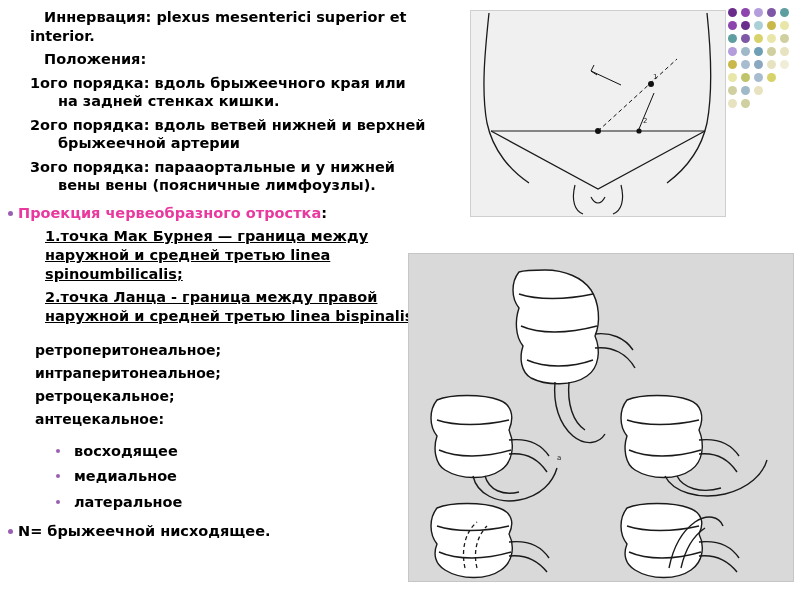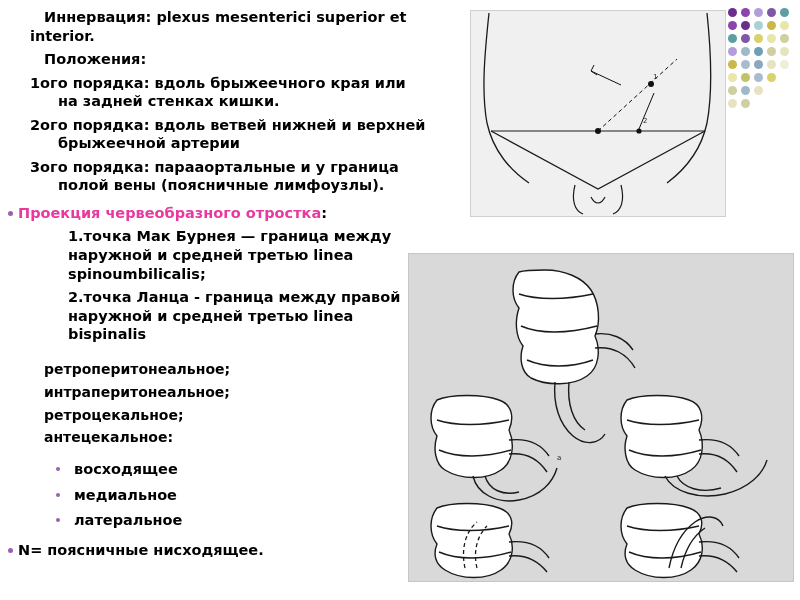--- a/index.html
+++ b/index.html
@@ -30,21 +30,21 @@
 
   .para {
     position: relative;
     font-size: 14.5px;
     line-height: 1.28;
     color: #000000;
     margin: 0 0 1px 0;
   }
 
   .indent1 { padding-left: 30px; text-indent: 14px; }
-  .indent3 { padding-left: 68px; text-indent: 0px; }
+  .indent3 { padding-left: 45px; text-indent: 0px; text-decoration: underline; }
   .hang { padding-left: 58px; text-indent: -28px; }
 
   .b { font-weight: bold; }
   .pink { color: #e9399f; font-weight: bold; }
 
   
   .bullet-row {
     position: relative;
     padding-left: 18px;
   }
@@ -61,21 +61,21 @@
     padding-left: 74px;
   }
   .bullet-row.sub .bullet-dot {
     left: 56px;
     top: 7px;
     width: 4px;
     height: 4px;
     background: #9a5fb0;
   }
   .lvl2 {
-    padding-left: 44px;
+    padding-left: 35px;
     font-size: 14px;
   }
   .sp4 { height: 4px; }
   .sp6 { height: 6px; }
   .sp8 { height: 8px; }
   .sp10 { height: 10px; }
 
   
   .fig-top {
     position: absolute;
@@ -146,21 +146,21 @@
 
     <div class="sp4"></div>
 
     <div class="para hang">
       <span class="b">2ого порядка</span><span class="b">: вдоль ветвей нижней и верхней брыжеечной артерии</span>
     </div>
 
     <div class="sp4"></div>
 
     <div class="para hang">
-      <span class="b">3ого порядка</span><span class="b">: парааортальные и у граница полой вены (поясничные лимфоузлы).</span>
+      <span class="b">3ого порядка</span><span class="b">: парааортальные и у нижней вены вены (поясничные лимфоузлы).</span>
     </div>
 
     <div class="sp8"></div>
 
     <div class="para bullet-row">
       <span class="bullet-dot"></span>
       <span class="pink">Проекция червеобразного отростка</span><span class="b">:</span>
     </div>
 
     <div class="sp4"></div>
@@ -211,21 +211,21 @@
     <div class="sp6"></div>
     <div class="para bullet-row sub">
       <span class="bullet-dot"></span>
       <span class="b">латеральное</span>
     </div>
 
     <div class="sp10"></div>
 
     <div class="para bullet-row">
       <span class="bullet-dot"></span>
-      <span class="b">N= поясничные нисходящее.</span>
+      <span class="b">N= брыжеечной нисходящее.</span>
     </div>
 
   </div>
 
   <div class="fig-top">
     <svg width="254" height="205" viewBox="0 0 254 205">
 
       <path d="M18 2 C14 40 10 80 16 112 C22 140 40 160 58 172" fill="none" stroke="#1a1a1a" stroke-width="1.3"></path>
       <path d="M236 2 C240 40 242 80 236 112 C230 140 212 160 196 172" fill="none" stroke="#1a1a1a" stroke-width="1.3"></path>
 

